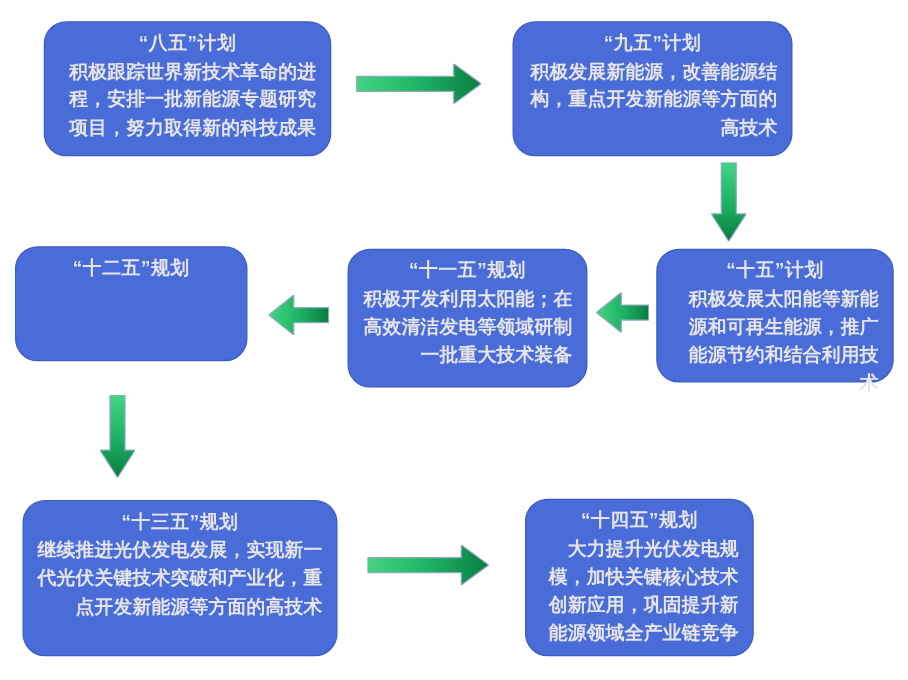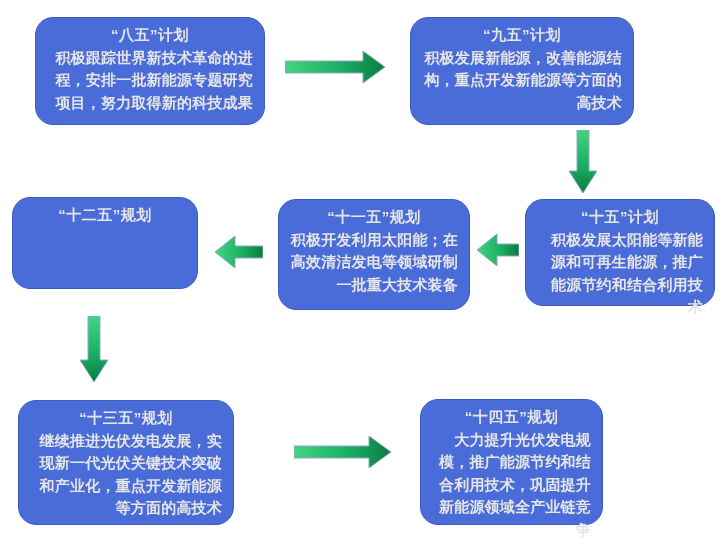--- a/index.html
+++ b/index.html
@@ -49,21 +49,21 @@
     stroke: #8fa9c4;
     stroke-width: 1;
     stroke-linejoin: miter;
   }
   
   #box-85  { left: 35px;  top: 17px;  width: 230px; height: 108px; }
   #box-95  { left: 410px; top: 17px;  width: 224px; height: 108px; }
   #box-105 { left: 525px; top: 199px; width: 190px; height: 107px; }
   #box-115 { left: 278px; top: 199px; width: 192px; height: 111px; }
   #box-125 { left: 12px;  top: 197px; width: 186px; height: 92px; }
-  #box-135 { left: 18px;  top: 400px; width: 216px; height: 125px; }
+  #box-135 { left: 18px;  top: 400px; width: 252px; height: 125px; }
   #box-145 { left: 420px; top: 399px; width: 183px; height: 126px; }
   
   #arrow-1 { left: 285px; top: 51px; }
   #arrow-2 { left: 569px; top: 130px; }
   #arrow-3 { left: 477px; top: 234px; }
   #arrow-4 { left: 215px; top: 236px; }
   #arrow-5 { left: 80px;  top: 316px; }
   #arrow-6 { left: 294px; top: 436px; }
 </style>
 </head>
@@ -110,21 +110,21 @@
     <div class="box-title">“十二五”规划</div>
   </div>
 
   <div class="plan-box" id="box-135">
     <div class="box-title">“十三五”规划</div>
     <div class="box-body">继续推进光伏发电发展，实现新一代光伏关键技术突破和产业化，重点开发新能源等方面的高技术</div>
   </div>
 
   <div class="plan-box" id="box-145">
     <div class="box-title">“十四五”规划</div>
-    <div class="box-body">大力提升光伏发电规模，推广能源节约和结合利用技术，巩固提升新能源领域全产业链竞争</div>
+    <div class="box-body">大力提升光伏发电规模，加快关键核心技术创新应用，巩固提升新能源领域全产业链竞争</div>
   </div>
 
   <svg class="arrow" id="arrow-1" width="100" height="32" viewBox="0 0 100 32">
     <polygon points="0,10 78,10 78,0 100,16 78,32 78,22 0,22" fill="url(#grad-h)"></polygon>
   </svg>
 
   <svg class="arrow" id="arrow-2" width="28" height="63" viewBox="0 0 28 63">
     <polygon points="8,0 20,0 20,41 28,41 14,63 0,41 8,41" fill="url(#grad-v)"></polygon>
   </svg>
 

